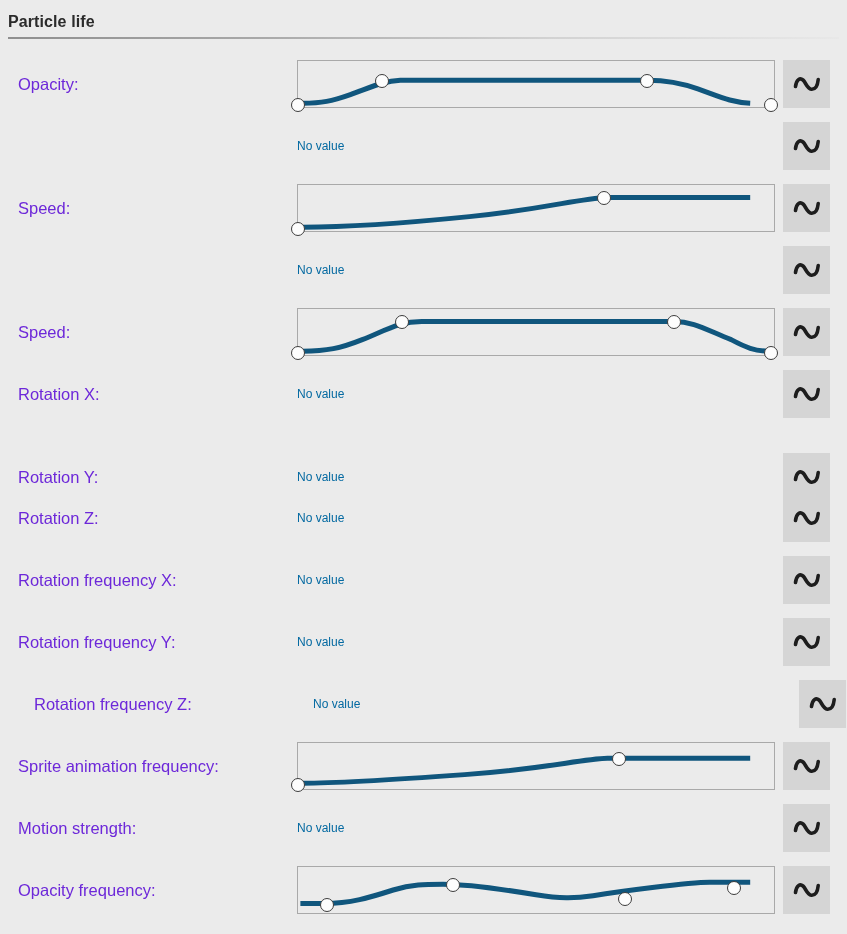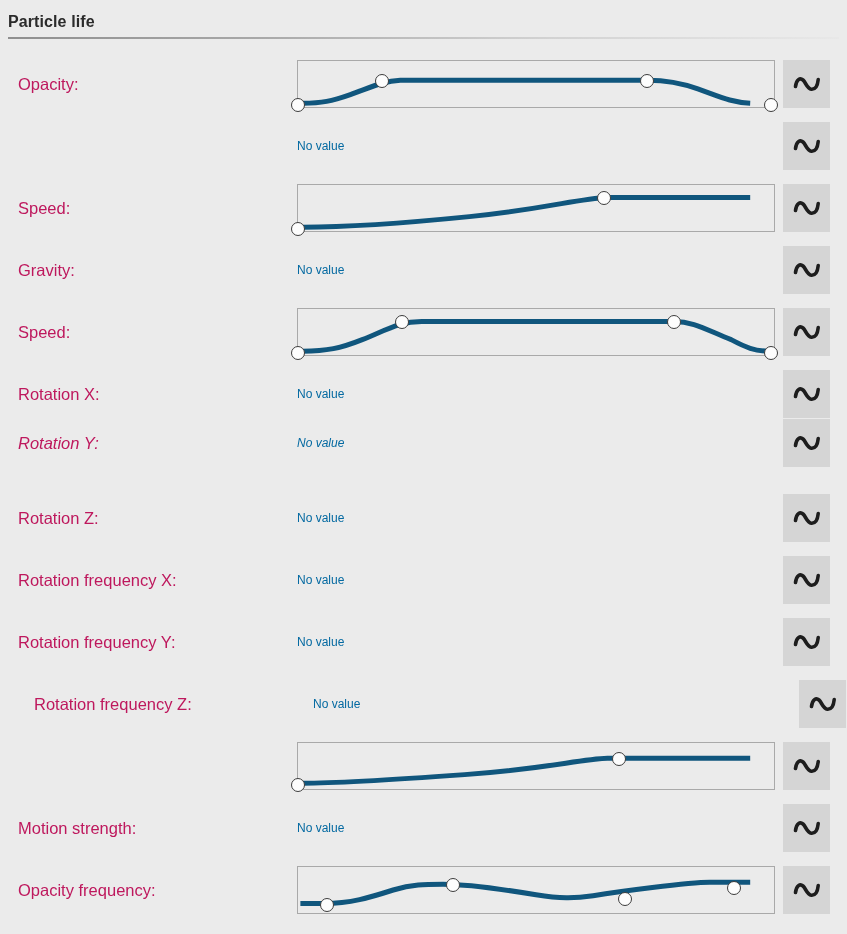--- a/index.html
+++ b/index.html
@@ -22,21 +22,21 @@
   .group-rule {
     position:absolute; left:8px; top:37px; width:831px; height:2px;
     background: linear-gradient(to right, #8f8f8f 0%, #a8a8a8 30%, #d2d2d2 65%, #e8e8e8 100%);
   }
 
   
   .row { position:absolute; left:0; width:847px; height:62px; }
   .row-label {
     position:absolute; left:18px; top:0; height:62px;
     display:flex; align-items:center;
-    font-size:16.5px; color:#be185d; white-space:nowrap;text-align:center;
+    font-size:16.5px; color:#6d28d9; white-space:nowrap;text-align:center;
   }
   .row-novalue {
     position:absolute; left:297px; top:0; height:62px;
     display:flex; align-items:center;
     font-size:12px; color:#0369a1; white-space:nowrap;
   }
 
   
   .curve-box {
     position:absolute; left:297px; top:7px;
@@ -102,21 +102,20 @@
           <div style="position: absolute; width: 14px; height: 14px; border-radius: 50%; background: rgb(253, 253, 253); border: 1.4px solid rgb(60, 60, 60); left: -7px; top: 37.16px;"></div>
           <div style="position: absolute; width: 14px; height: 14px; border-radius: 50%; background: rgb(253, 253, 253); border: 1.4px solid rgb(60, 60, 60); left: 298.92px; top: 5.96px;"></div>
         </div>
         <button class="wave-btn">
           <svg width="28" height="18" viewBox="0 0 28 18">
             <path class="wave-glyph" d="M2.5 11.5 C 3.5 4.5 7 2.5 10 5 C 12.6 7.2 14.2 13.8 18.2 14.2 C 22.4 14.6 24.6 10.6 25.2 4.6"></path>
           </svg>
         </button>
       </div>
       <div class="row" style="top: 239px;">
-        <div class="row-label">Gravity:</div>
         <div class="row-novalue">No value</div>
         <button class="wave-btn">
           <svg width="28" height="18" viewBox="0 0 28 18">
             <path class="wave-glyph" d="M2.5 11.5 C 3.5 4.5 7 2.5 10 5 C 12.6 7.2 14.2 13.8 18.2 14.2 C 22.4 14.6 24.6 10.6 25.2 4.6"></path>
           </svg>
         </button>
       </div>
       <div class="row" style="top: 301px;">
         <div class="row-label">Speed:</div>
         <div class="curve-box">
@@ -136,21 +135,21 @@
       </div>
       <div class="row" style="top: 363px;">
         <div class="row-label">Rotation X:</div>
         <div class="row-novalue">No value</div>
         <button class="wave-btn">
           <svg width="28" height="18" viewBox="0 0 28 18">
             <path class="wave-glyph" d="M2.5 11.5 C 3.5 4.5 7 2.5 10 5 C 12.6 7.2 14.2 13.8 18.2 14.2 C 22.4 14.6 24.6 10.6 25.2 4.6"></path>
           </svg>
         </button>
       </div>
-      <div class="row" style="top: 412px; font-style: italic;">
+      <div class="row" style="top: 446px;">
         <div class="row-label">Rotation Y:</div>
         <div class="row-novalue">No value</div>
         <button class="wave-btn">
           <svg width="28" height="18" viewBox="0 0 28 18">
             <path class="wave-glyph" d="M2.5 11.5 C 3.5 4.5 7 2.5 10 5 C 12.6 7.2 14.2 13.8 18.2 14.2 C 22.4 14.6 24.6 10.6 25.2 4.6"></path>
           </svg>
         </button>
       </div>
       <div class="row" style="top: 487px; padding-left: 16px;">
         <div class="row-label">Rotation Z:</div>
@@ -182,20 +181,21 @@
       <div class="row" style="top: 673px; margin-left: 16px;">
         <div class="row-label">Rotation frequency Z:</div>
         <div class="row-novalue">No value</div>
         <button class="wave-btn">
           <svg width="28" height="18" viewBox="0 0 28 18">
             <path class="wave-glyph" d="M2.5 11.5 C 3.5 4.5 7 2.5 10 5 C 12.6 7.2 14.2 13.8 18.2 14.2 C 22.4 14.6 24.6 10.6 25.2 4.6"></path>
           </svg>
         </button>
       </div>
       <div class="row" style="top: 735px;">
+        <div class="row-label">Sprite animation frequency:</div>
         <div class="curve-box">
           <svg viewBox="0 0 200 48" preserveAspectRatio="none">
             <path class="curve-line" d="M 2,42 C 18,42 36,39 70,33 C 104,27 118,17 130,16 L 190,16" vector-effect="non-scaling-stroke"></path>
           </svg>
           <div style="position: absolute; width: 14px; height: 14px; border-radius: 50%; background: rgb(253, 253, 253); border: 1.4px solid rgb(60, 60, 60); left: -7px; top: 34.76px;"></div>
           <div style="position: absolute; width: 14px; height: 14px; border-radius: 50%; background: rgb(253, 253, 253); border: 1.4px solid rgb(60, 60, 60); left: 314.216px; top: 8.84px;"></div>
         </div>
         <button class="wave-btn">
           <svg width="28" height="18" viewBox="0 0 28 18">
             <path class="wave-glyph" d="M2.5 11.5 C 3.5 4.5 7 2.5 10 5 C 12.6 7.2 14.2 13.8 18.2 14.2 C 22.4 14.6 24.6 10.6 25.2 4.6"></path>

